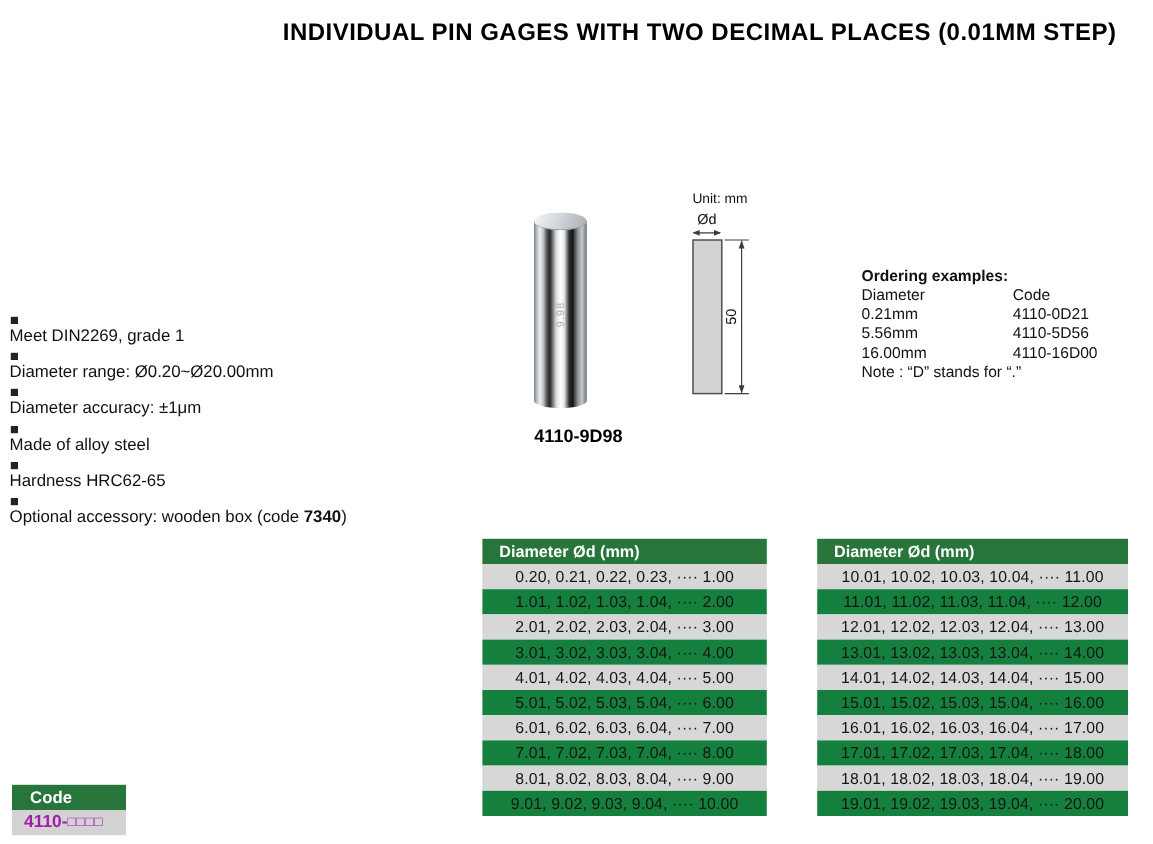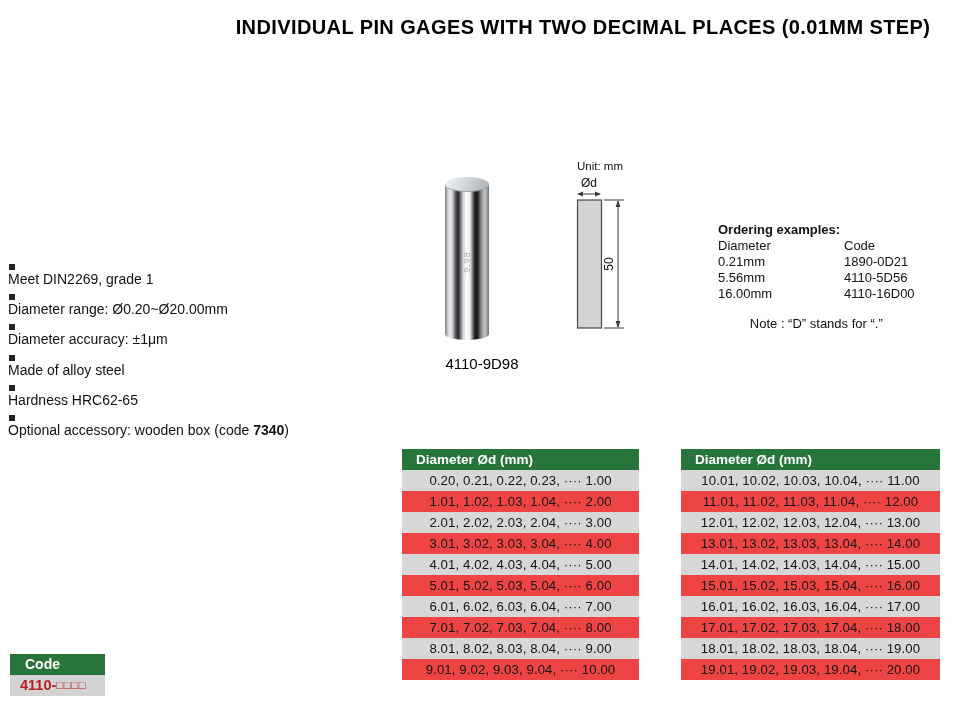--- a/index.html
+++ b/index.html
@@ -23,54 +23,54 @@
     background:linear-gradient(90deg,#7d8083 0%,#b9bcbf 5%,#edeff1 11%,#c8cbce 17%,
       #5a5c5e 24%,#232425 30%,#d9dbdd 42%,#ffffff 50%,#e9ebed 57%,#2b2c2d 67%,
       #141415 73%,#8f9396 83%,#c6c9cc 91%,#8a8d90 97%,#6f7274 100%);
     border-radius:0 0 22px 22px / 0 0 6px 6px;}
   .pin .cap{position:absolute;left:0;top:0;width:44px;height:15px;border-radius:50%;
     background:linear-gradient(115deg,#f4f6f8 0%,#d4d8db 45%,#a8adb2 100%);
     border-bottom:1px solid #9aa0a5;box-sizing:border-box;z-index:2;}
   .pin .engraving{position:absolute;left:50%;top:52%;transform:translate(-50%,-50%) rotate(-90deg);
     font-size:9px;color:#a9afb5;letter-spacing:1px;z-index:3;}
   .model{position:absolute;left:427px;top:355px;width:110px;text-align:center;
-         font-size:15px;font-weight:normal;color:#000;}
+         font-size:15px;font-weight:bold;color:#000;}
 
   
   .unit-label{position:absolute;left:577px;top:160px;font-size:11.5px;color:#111;}
   .drawing{position:absolute;left:571px;top:174px;}
   .drawing text{font-family:"Liberation Sans","DejaVu Sans",sans-serif;font-size:12px;fill:#111;}
   .drawing .dline{stroke:#3c3c3c;stroke-width:1;}
   .drawing .arrow{fill:#3c3c3c;}
   .drawing .shape{fill:#d2d3d4;stroke:#4a4a4a;stroke-width:1.2;}
 
   
   .ordering{position:absolute;left:718px;top:222px;font-size:13px;line-height:16px;color:#111;}
   .ordering .oh{font-weight:bold;}
   .ordering .row{display:flex;gap:32px;}
   .ordering .c1{width:94px;}
-  .ordering .note{margin-top:14px;text-align:center;}
+  .ordering .note{margin-top:0;}
 
   
   .dtable{position:absolute;top:449px;}
   .dtable.left{left:402px;width:237px;}
   .dtable.right{left:681px;width:259px;}
   .dtable .thead{height:21px;line-height:21px;background:#27753a;color:#fff;
                  font-weight:bold;font-size:13.5px;padding-left:14px;box-sizing:border-box;}
   .dtable .trow{height:21px;line-height:21px;font-size:13.2px;letter-spacing:.1px;
                 text-align:center;color:#151515;white-space:nowrap;}
   .dtable .trow.g{background:#d7d7d7;}
-  .dtable .trow.w{background:#ef4444;}
+  .dtable .trow.w{background:#15803d;}
 
   
   .codebox{position:absolute;left:10px;top:654px;width:95px;}
   .codebox .chead{height:21px;line-height:21px;background:#27753a;color:#fff;
                   font-weight:bold;font-size:14px;padding-left:15px;box-sizing:border-box;}
   .codebox .cval{height:21px;line-height:21px;background:#d3d3d3;font-size:14.5px;
-                 font-weight:bold;color:#b91c1c;padding-left:10px;box-sizing:border-box;}
+                 font-weight:bold;color:#a21caf;padding-left:10px;box-sizing:border-box;}
   .codebox .boxes{font-weight:600;font-size:11.5px;letter-spacing:.5px;position:relative;top:-1px;}
 </style>
 </head>
 <body>
 
 <div class="page">
 
   <h1 class="title">INDIVIDUAL PIN GAGES WITH TWO DECIMAL PLACES (0.01MM STEP)</h1>
 
   <ul class="features">
@@ -128,21 +128,21 @@
   </svg>
 
   <div class="ordering">
     <div class="oh">Ordering examples:</div>
     <div class="row">
       <span class="c1">Diameter</span>
       <span>Code</span>
     </div>
     <div class="row">
       <span class="c1">0.21mm</span>
-      <span>1890-0D21</span>
+      <span>4110-0D21</span>
     </div>
     <div class="row">
       <span class="c1">5.56mm</span>
       <span>4110-5D56</span>
     </div>
     <div class="row">
       <span class="c1">16.00mm</span>
       <span>4110-16D00</span>
     </div>
     <div class="note">Note : “D” stands for “.”</div>

